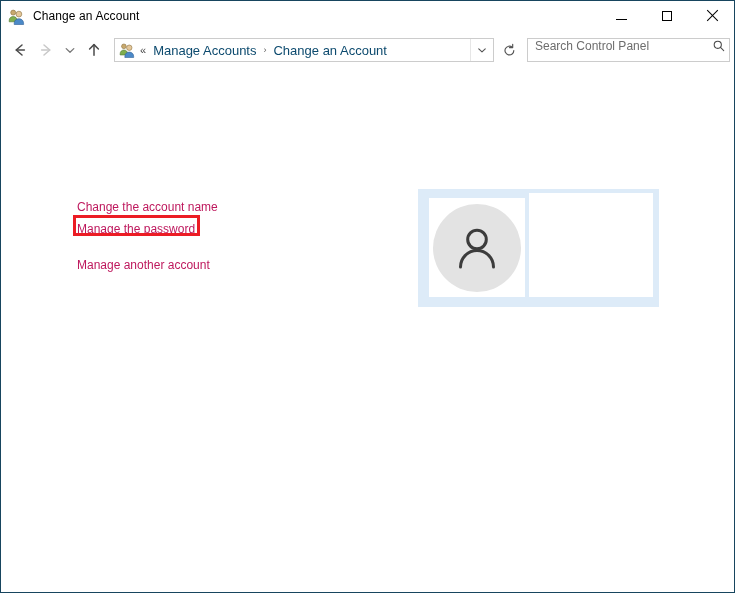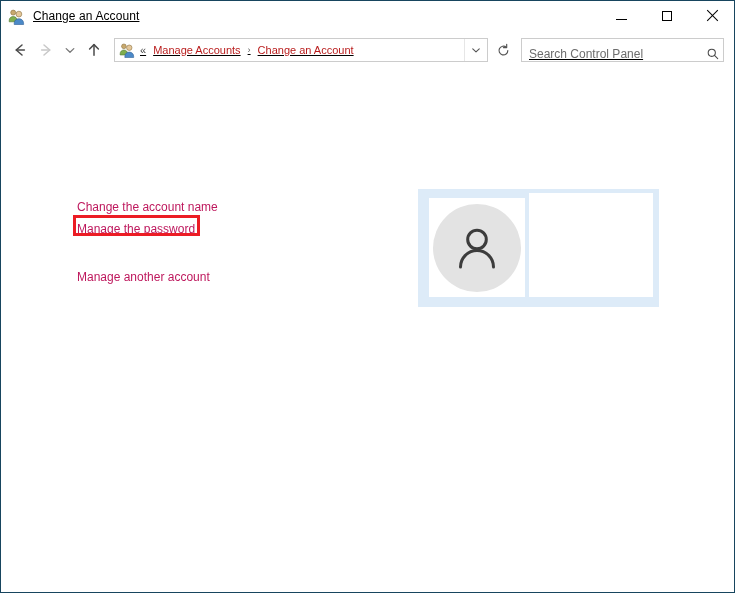--- a/index.html
+++ b/index.html
@@ -19,21 +19,20 @@
   .window {
     position: absolute;
     left: 0; top: 0;
     width: 735px;
     height: 593px;
     box-sizing: border-box;
     border: 1px solid #17455e;
     background: #ffffff;
     display: flex;
     flex-direction: column;
-    text-decoration: underline;
   }
 
   
   .titlebar {
     position: relative;
     height: 30px;
     flex: 0 0 30px;
     background: #ffffff;
     display: flex;
     align-items: center;
@@ -145,22 +144,22 @@
     min-width: 0;
     overflow: hidden;
   }
   .crumb-chev-left {
     font-size: 11px;
     color: #444;
     margin-right: 6px;
     line-height: 1;
   }
   .crumb {
-    font-size: 11px;
-    color: #b91c1c;
+    font-size: 13px;
+    color: #0c4a6e;
     white-space: nowrap;
     padding: 2px 1px;
     cursor: default;
   }
   .crumb-sep {
     margin: 0 6px;
     color: #5a5a5a;
     font-size: 9px;
     line-height: 1;
   }
@@ -183,25 +182,25 @@
     flex: 0 0 26px;
     margin-left: 1px;
     border: 1px solid transparent;
     cursor: default;
   }
   .searchbox {
     width: 203px;
     height: 24px;
     flex: 0 0 203px;
     margin-left: 4px;
-    margin-right: 10px;
+    margin-right: 4px;
     border: 1px solid #cccccc;
     background: #ffffff;
     display: flex;
-    align-items: flex-end;
+    align-items: flex-start;
     box-sizing: border-box;
   }
   .search-text {
     flex: 1 1 auto;
     font-size: 12px;
     color: #6d6d6d;
     padding-left: 7px;
     white-space: nowrap;
     overflow: hidden;
   }
@@ -233,21 +232,21 @@
     top: 127px;
   }
   .link {
     font-size: 12px;
     color: #be185d;
     line-height: 22px;
     white-space: nowrap;
     width: max-content;
     cursor: default;
   }
-  .link.spaced { margin-top: 26px; }
+  .link.spaced { margin-top: 14px; }
 
   
   .annotation {
     position: absolute;
     left: 72px;
     top: 146px;
     width: 127px;
     height: 21px;
     border: 3px solid #ec1c24;
     box-sizing: border-box;

